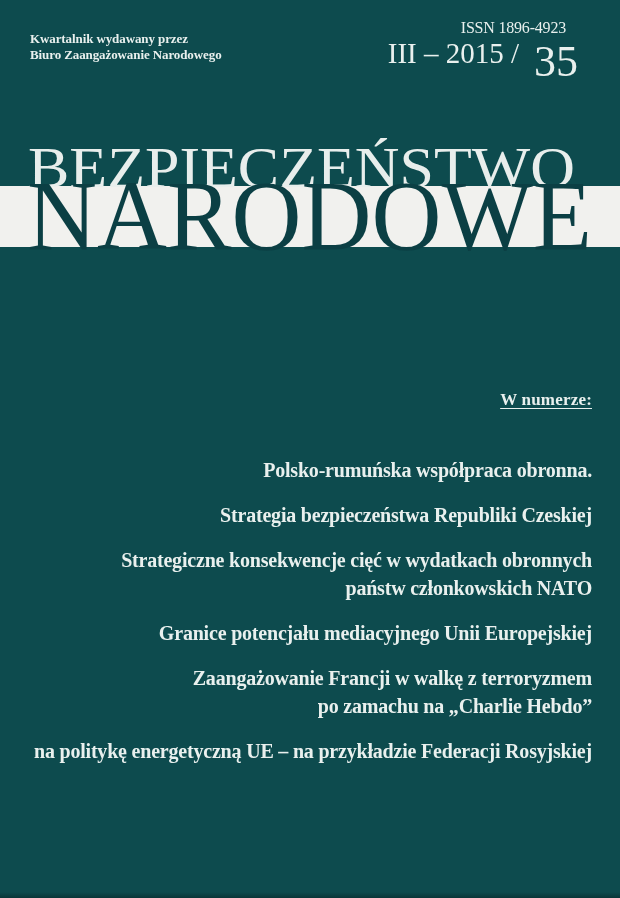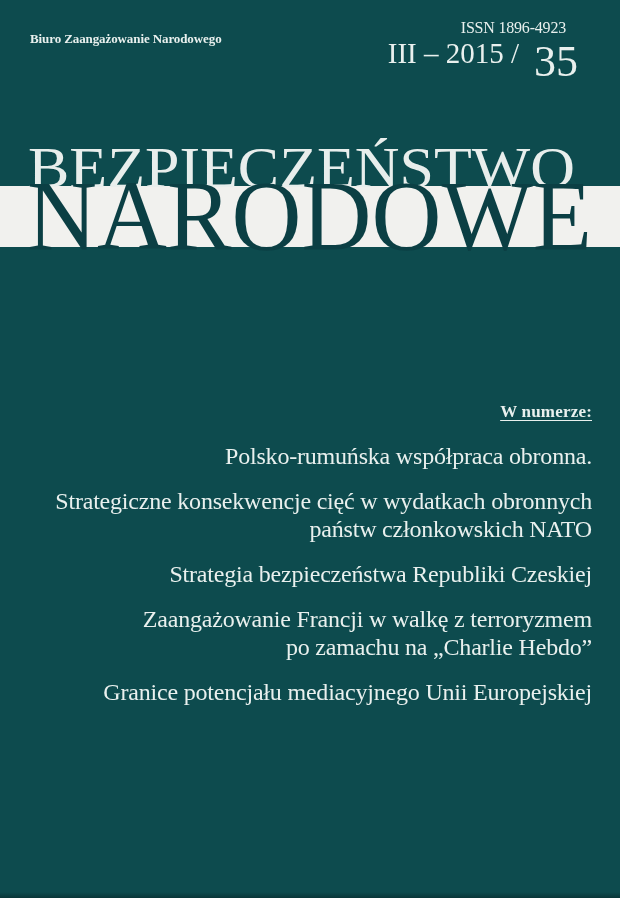--- a/index.html
+++ b/index.html
@@ -79,79 +79,81 @@
   }
   .masthead .t2 {
     font-family: "Liberation Serif", "DejaVu Serif", serif;
     font-size: 99px;
   }
 
   
   .contents-heading {
     position: absolute;
     right: 28px;
-    top: 402px;
+    top: 390px;
     font-size: 17px;
     font-weight: bold;
     letter-spacing: 0.2px;
     text-decoration: underline;
     text-underline-offset: 3px;
     color: var(--text, #e9f0ee);
   }
   .toc {
     position: absolute;
     left: 6px;
     right: 28px;
-    top: 442px;
+    top: 456px;
     text-align: right;
-    font-size: 24px;
-    font-weight: 400;
+    font-size: 20px;
+    font-weight: 700;
     line-height: 28px;
     letter-spacing: -0.2px;
     color: var(--text, #e9f0ee);
   }
   .toc .article { margin-bottom: 17px; }
   .toc .tl { white-space: nowrap; }
 </style>
 </head>
 <body>
 
 <div class="cover">
 
   <div class="publisher">
+    <div>Kwartalnik wydawany przez</div>
     <div>Biuro Zaangażowanie Narodowego</div>
   </div>
 
   <div class="issn">ISSN 1896-4923</div>
   <div class="issue-prefix">III – 2015 /</div>
   <div class="issue-number">35</div>
 
   <svg class="masthead" width="620" height="170" viewBox="0 0 620 170" aria-hidden="false">
     <rect x="0" y="76" width="620" height="61" fill="#f1f1ee"></rect>
     <text class="t1" x="28" y="77" textLength="547" lengthAdjust="spacingAndGlyphs" fill="#e8eeec">BEZPIECZEŃSTWO</text>
     <text class="t2" x="27" y="139" textLength="565" lengthAdjust="spacingAndGlyphs" fill="#0b3f44">NARODOWE</text>
   </svg>
 
   <div class="contents-heading">W numerze:</div>
 
   <div class="toc">
     <div class="article">
       <div class="tl">Polsko-rumuńska współpraca obronna.</div>
     </div>
     <div class="article">
+      <div class="tl">Strategia bezpieczeństwa Republiki Czeskiej</div>
+    </div>
+    <div class="article">
       <div class="tl">Strategiczne konsekwencje cięć w wydatkach obronnych</div>
       <div class="tl">państw członkowskich NATO</div>
     </div>
     <div class="article">
-      <div class="tl">Strategia bezpieczeństwa Republiki Czeskiej</div>
+      <div class="tl">Granice potencjału mediacyjnego Unii Europejskiej</div>
     </div>
     <div class="article">
       <div class="tl">Zaangażowanie Francji w walkę z terroryzmem</div>
       <div class="tl">po zamachu na „Charlie Hebdo”</div>
     </div>
     <div class="article">
-      <div class="tl">Granice potencjału mediacyjnego Unii Europejskiej</div>
-    </div>
-    <div class="article">
+      <div class="tl">na politykę energetyczną UE – na przykładzie Federacji Rosyjskiej</div>
     </div>
   </div>
 
 </div>
 
 </body></html>

